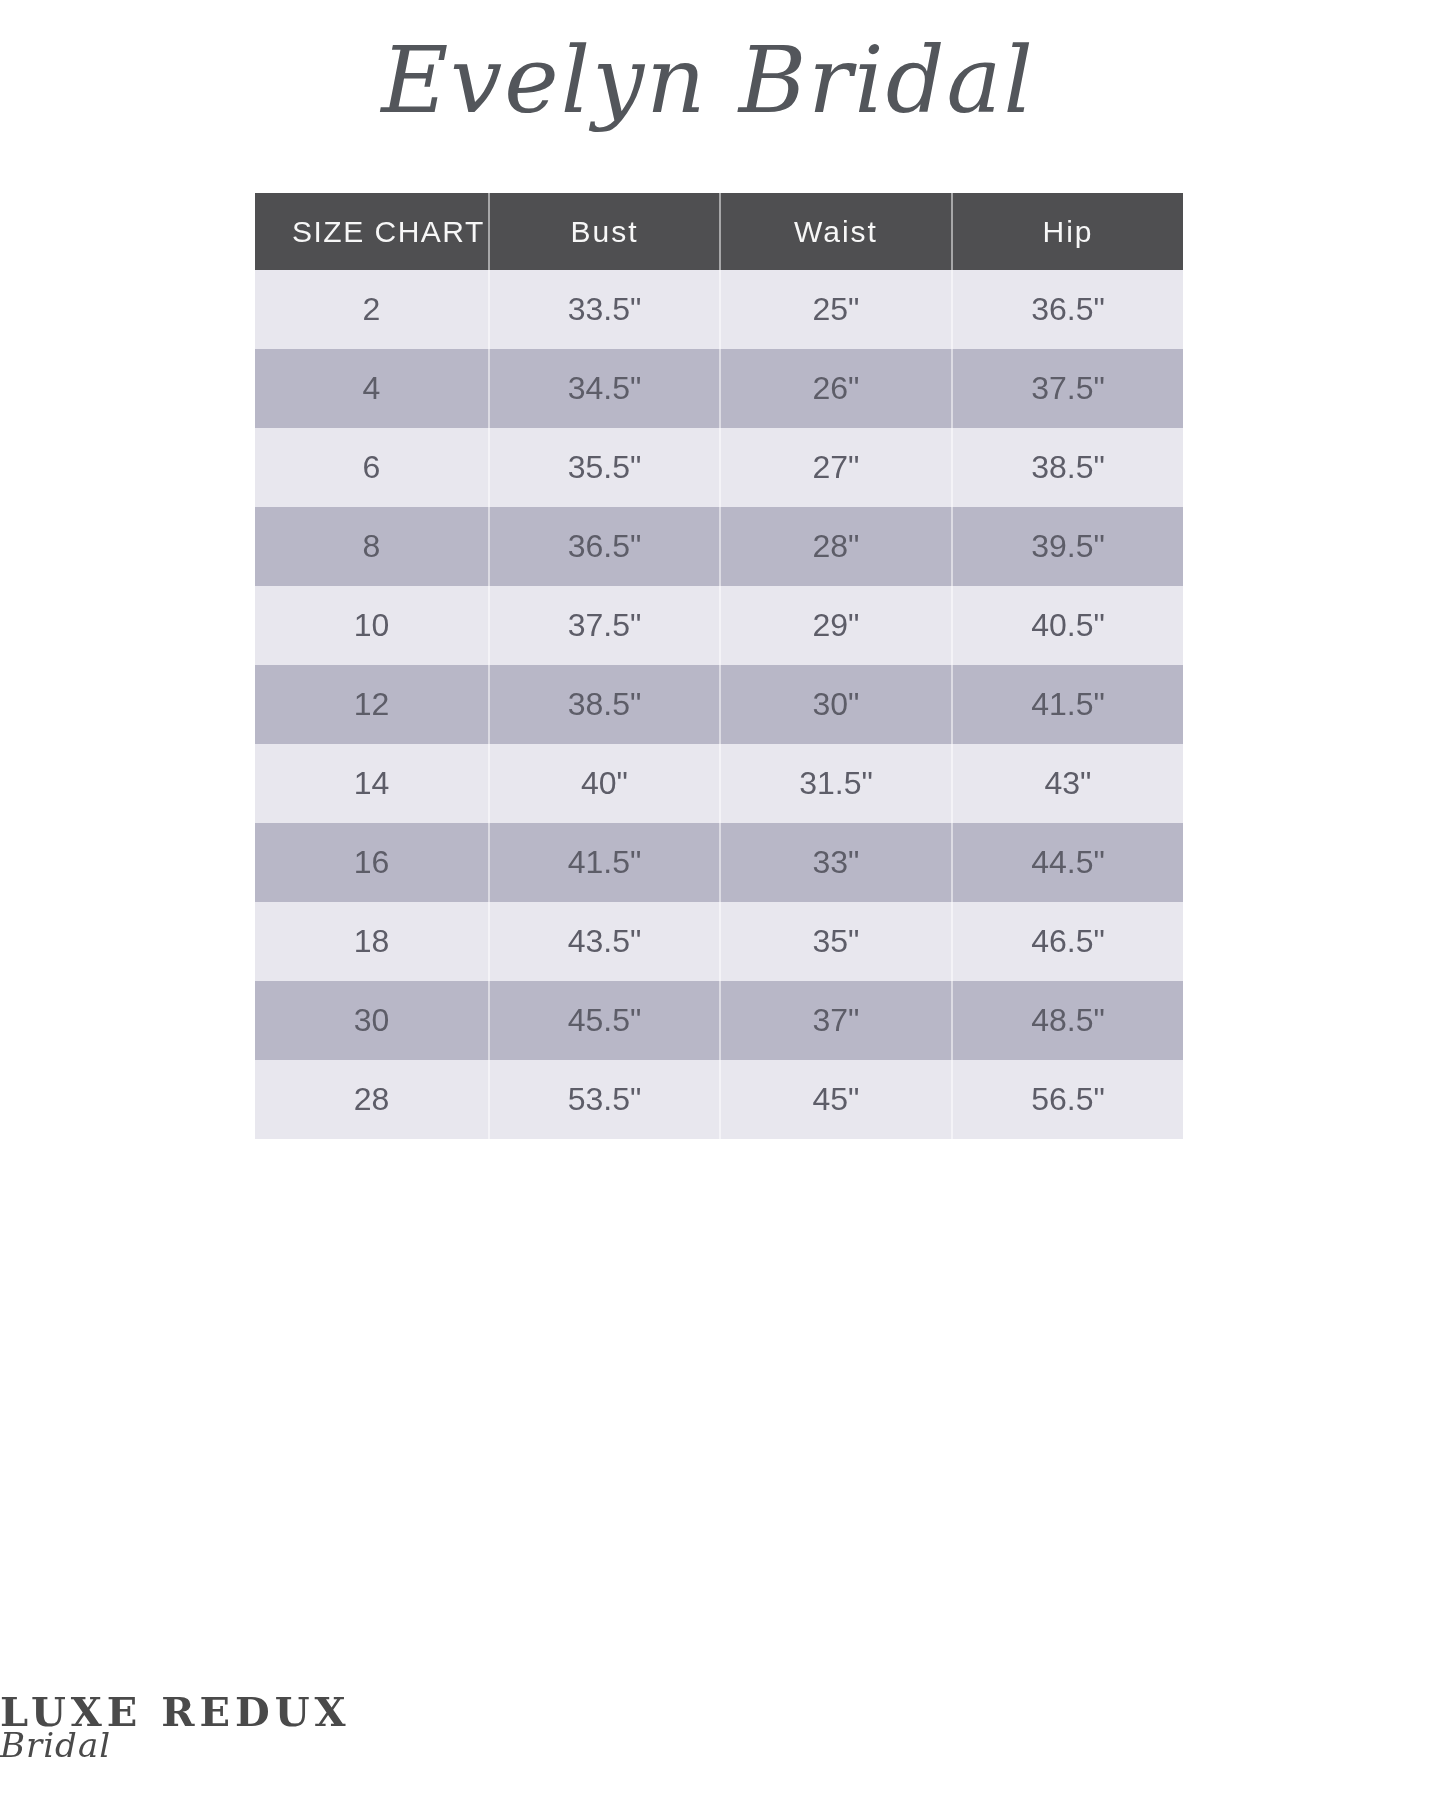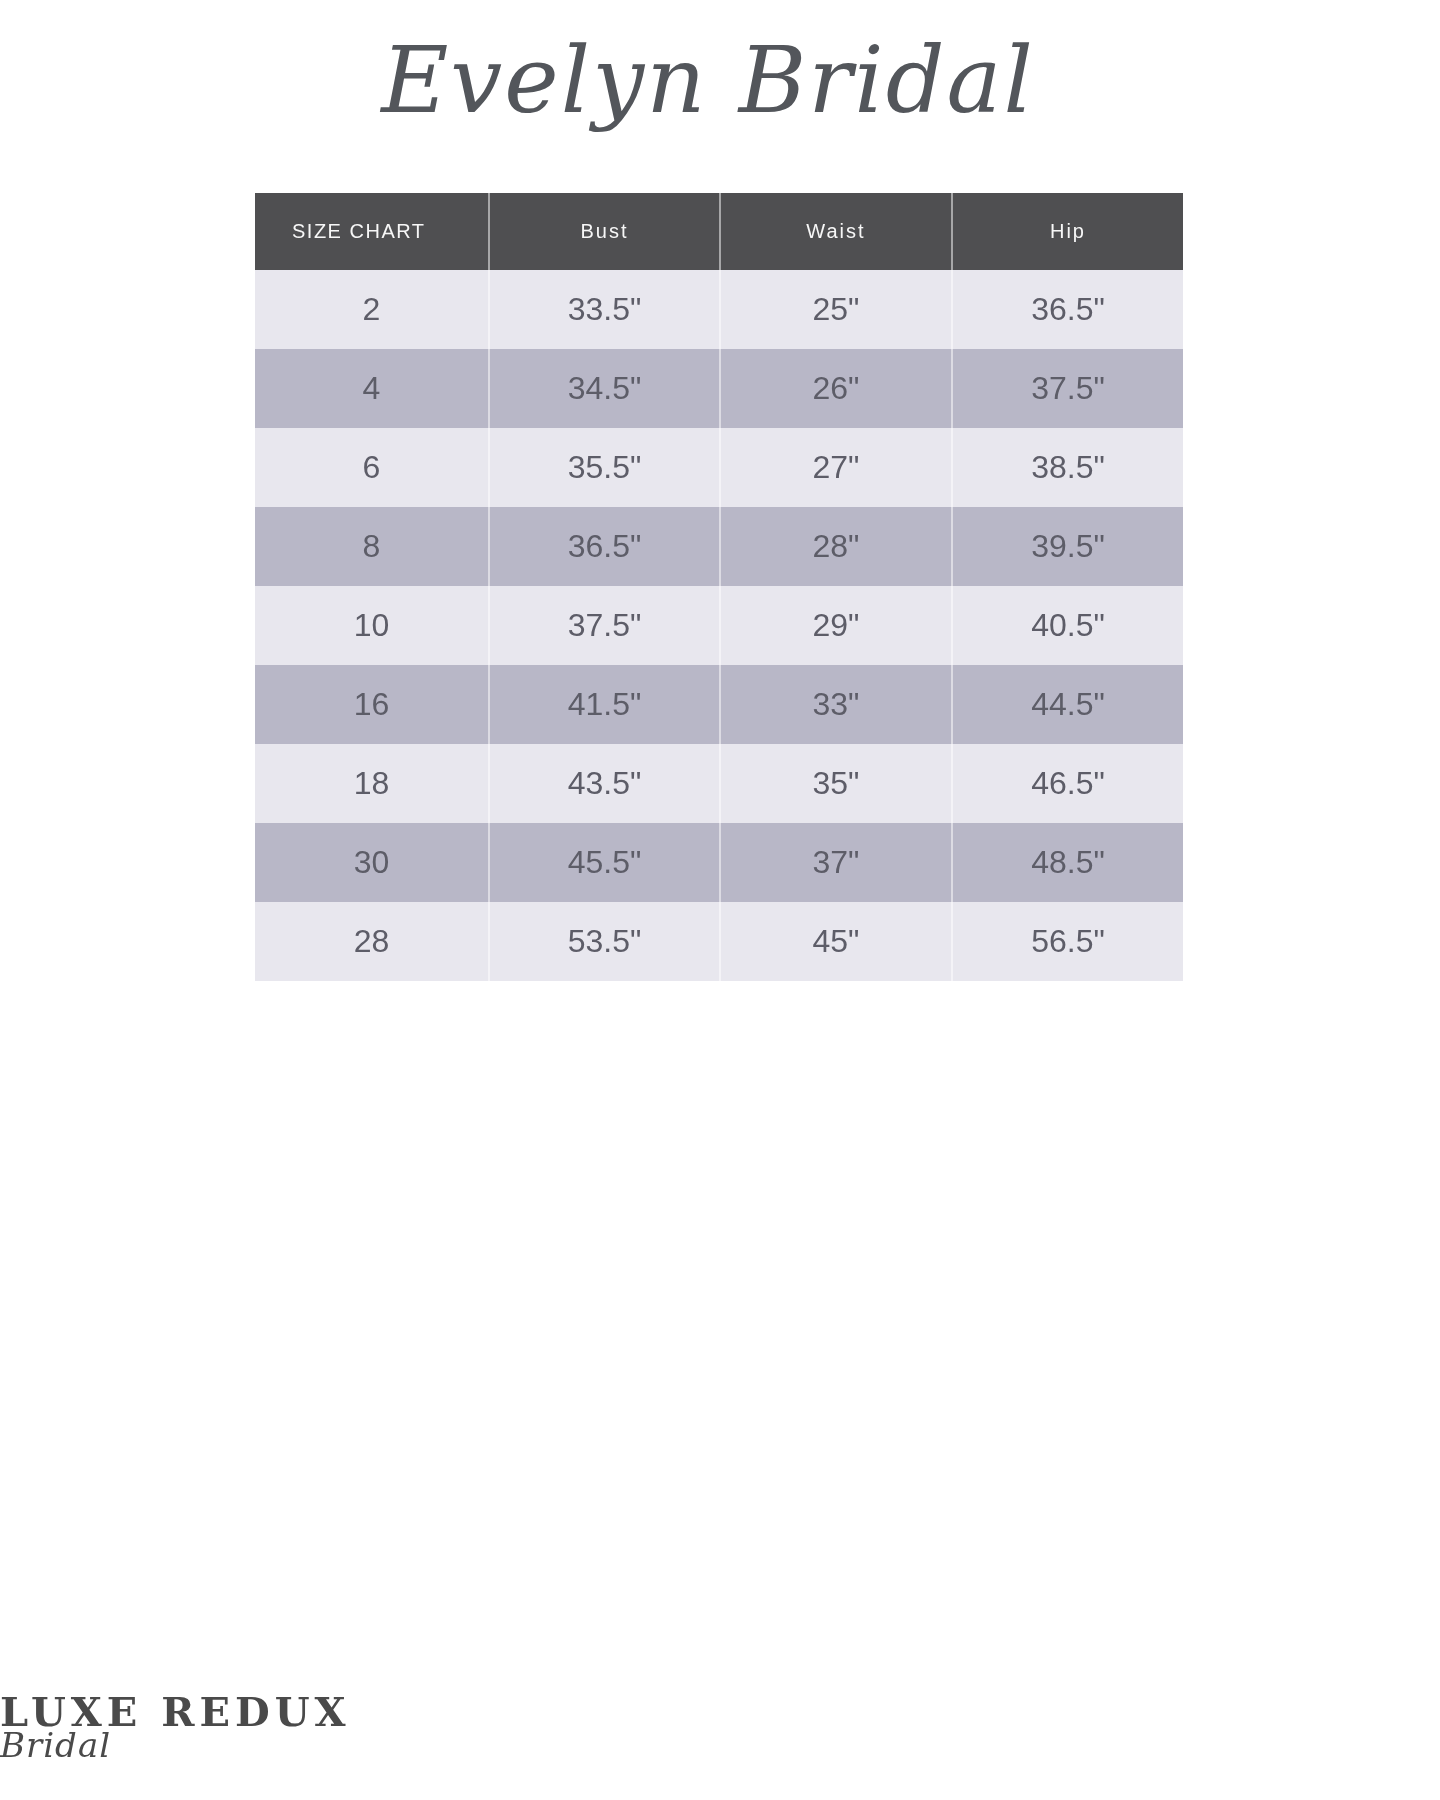--- a/index.html
+++ b/index.html
@@ -29,21 +29,21 @@
     left: 255px;
     top: 193px;
     width: 928px;
     border-collapse: collapse;
     table-layout: fixed;
   }
   .size-table th {
     height: 75px;
     background: var(--header-bg, #4f4f51);
     color: var(--header-text, #f7f7f7);
-    font-size: 20px;
+    font-size: 30px;
     font-weight: 400;
     letter-spacing: 2px;
     text-align: center;
     vertical-align: middle;
   }
   .size-table th.th-left {
     text-align: left;
     padding-left: 37px;
     letter-spacing: 1.5px;
   }
@@ -129,20 +129,32 @@
         <td>28"</td>
         <td>39.5"</td>
       </tr>
       <tr>
         <td>10</td>
         <td>37.5"</td>
         <td>29"</td>
         <td>40.5"</td>
       </tr>
       <tr>
+        <td>12</td>
+        <td>38.5"</td>
+        <td>30"</td>
+        <td>41.5"</td>
+      </tr>
+      <tr>
+        <td>14</td>
+        <td>40"</td>
+        <td>31.5"</td>
+        <td>43"</td>
+      </tr>
+      <tr>
         <td>16</td>
         <td>41.5"</td>
         <td>33"</td>
         <td>44.5"</td>
       </tr>
       <tr>
         <td>18</td>
         <td>43.5"</td>
         <td>35"</td>
         <td>46.5"</td>

